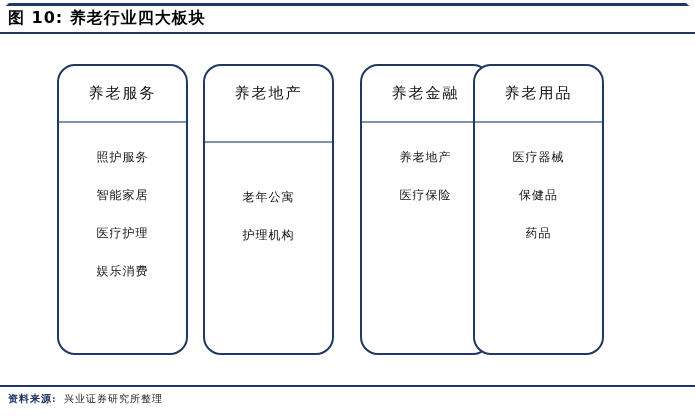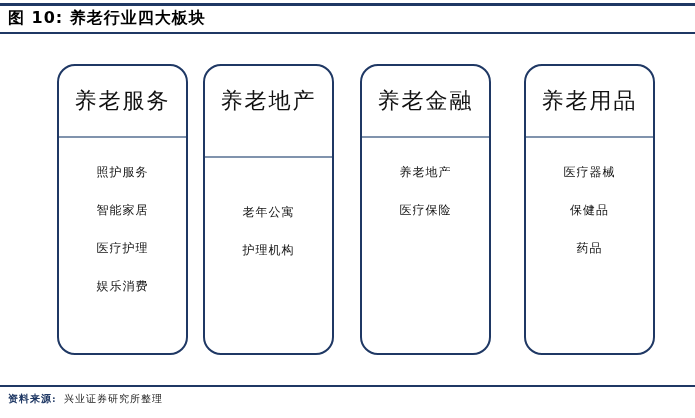--- a/index.html
+++ b/index.html
@@ -4,20 +4,21 @@
 <style>
   * { margin: 0; padding: 0; box-sizing: border-box; }
   html, body { background: #ffffff; }
   body { font-family: "DejaVu Sans", sans-serif; }
   .canvas {
     position: relative;
     width: 695px;
     height: 418px;
     background: #ffffff;
     overflow: hidden;
+    border-radius: 20px;
   }
   .rule {
     position: absolute;
     left: 0;
     right: 0;
     background: #1f3864;
   }
   .rule-top    { top: 3px;   height: 3px; }
   .rule-title  { top: 32px;  height: 2px; }
   .rule-source { top: 385px; height: 2px; }
@@ -38,28 +39,28 @@
     height: 291px;
     border: 2px solid #1f3864;
     border-radius: 18px;
     background: #ffffff;
     display: flex;
     flex-direction: column;
   }
   .box-1 { left: 57px; }
   .box-2 { left: 203px; gap: 20px; }
   .box-3 { left: 360px; }
-  .box-4 { left: 524px; }
+  .box-4 { left: 473px; }
   .box-header {
-    height: 70px;
+    height: 55px;
     display: flex;
     align-items: center;
     justify-content: center;
     font-family: "DejaVu Serif", serif;
-    font-size: 22px;
+    font-size: 15px;
     color: #111111;
     letter-spacing: 2px;
     white-space: nowrap;
   }
   .box-divider {
     height: 2px;
     background: #8093ad;
     flex: 0 0 auto;
   }
   .box-items {

